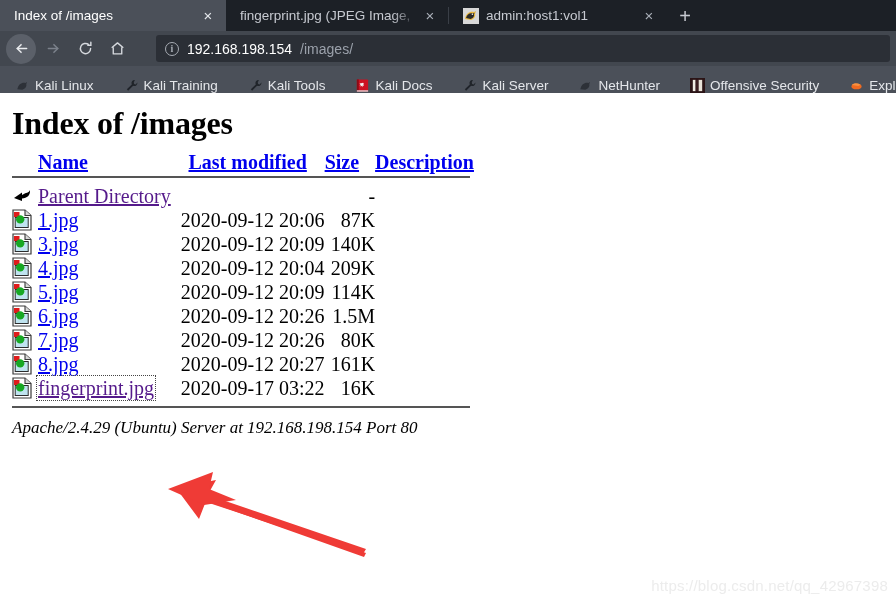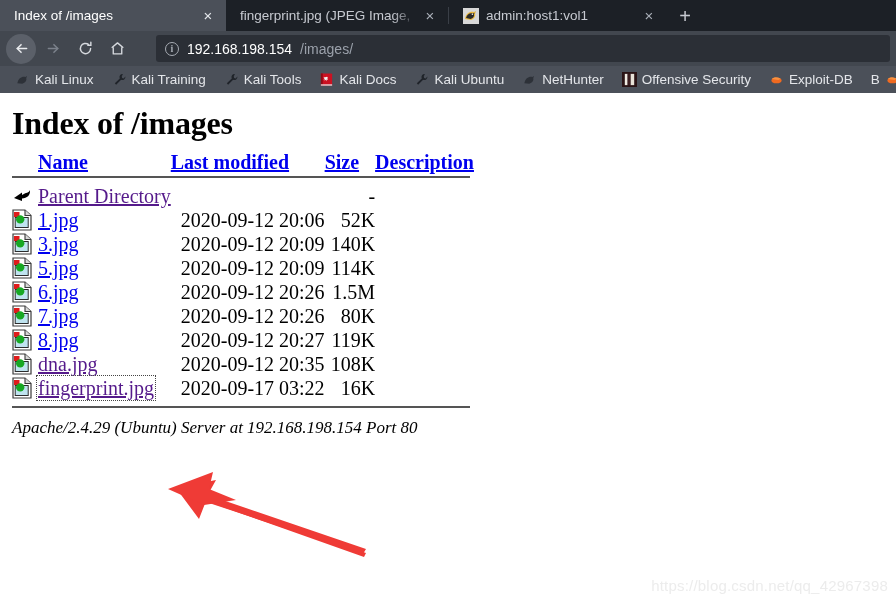--- a/index.html
+++ b/index.html
@@ -111,23 +111,23 @@
     font-family: "Liberation Serif", serif;
   }
   .url-host { color: #ffffff; }
   .url-path { color: #9ba1ab; }
 
   
   .bookmarks {
     height: 27px;
     background: #4b5059;
     display: flex;
-    align-items: center;
+    align-items: flex-end;
     padding-left: 8px;
-    gap: 4px;
+    gap: 16px;
     overflow: hidden;
     white-space: nowrap;
   }
   .bm {
     display: flex; align-items: center; gap: 5px;
     padding: 0 7px;
     font-size: 13.5px;
     color: #e4e6ea;
     flex: 0 0 auto;
   }
@@ -165,21 +165,21 @@
   .hdr-cell {
     text-align: left;
     font-weight: bold;
     padding-bottom: 4px;
   }
   .hdr-cell a, .hdr-name a {
     color: #0000ee;
     text-decoration: underline;
   }
   .hdr-name { text-align: left; padding-left: 24px; }
-  .hdr-mod  { text-align: left; padding-left: 22px; }
+  .hdr-mod  { text-align: center; padding-left: 22px; }
   .hdr-size { text-align: left; padding-left: 8px; }
   .hdr-desc { text-align: left; padding-left: 6px; }
 
   .rule-row td { padding: 0; }
   .hrule {
     height: 2px;
     background: #555555;
     width: 458px;
     margin: 4px 0 6px 0;
   }
@@ -338,21 +338,21 @@
       </span>
       <span>Kali Docs</span>
     </div>
 
     <div class="bm">
       <span class="bm-ico">
         <svg viewBox="0 0 16 16" width="15" height="15">
           <path d="M11.6 2.2 a3.2 3.2 0 0 0-3.3 4.6 L3 12.1 l1.4 1.4 l5.3-5.3 a3.2 3.2 0 0 0 4.6-3.3 l-1.9 1.9 l-1.6-0.4 l-0.4-1.6 Z" fill="#20242a"></path>
         </svg>
       </span>
-      <span>Kali Ubuntu</span>
+      <span>Kali Server</span>
     </div>
 
     <div class="bm">
       <span class="bm-ico">
         <svg viewBox="0 0 16 16" width="15" height="15">
           <path d="M2.5 12 C3.6 6.4, 7.4 4.4, 11 5.2 L12.8 4.2 L12 6.6 C12.8 8.8, 10.8 11.6, 7.8 12.4 Z" fill="#2d3138"></path>
         </svg>
       </span>
       <span>NetHunter</span>
     </div>
@@ -432,21 +432,21 @@
                 <path d="M1 1 H13 L19 6.5 V21 H1 Z" fill="#ffffff" stroke="#3a3a3a" stroke-width="1.2"></path>
                 <path d="M13 1 L13 6.5 L19 6.5" fill="#d8d8d8" stroke="#3a3a3a" stroke-width="1.1"></path>
                 <rect x="3.2" y="8.5" width="13" height="10" fill="#bfe3ef" stroke="#2c2c2c" stroke-width="1"></rect>
                 <rect x="2" y="3" width="5.5" height="5" fill="#e01b1b"></rect>
                 <circle cx="8.2" cy="10.4" r="4.2" fill="#17a823"></circle>
               </svg>
             </span>
           </td>
           <td class="c-name"><a href="#" class="flink">1.jpg</a></td>
           <td class="c-mod">2020-09-12 20:06</td>
-          <td class="c-size">52K</td>
+          <td class="c-size">87K</td>
           <td class="c-desc"></td>
         </tr>
 
 
         <tr class="filerow">
           <td class="c-icon">
             <span>
               <svg class="ico-img" viewBox="0 0 20 22">
                 <path d="M1 1 H13 L19 6.5 V21 H1 Z" fill="#ffffff" stroke="#3a3a3a" stroke-width="1.2"></path>
                 <path d="M13 1 L13 6.5 L19 6.5" fill="#d8d8d8" stroke="#3a3a3a" stroke-width="1.1"></path>
@@ -455,20 +455,37 @@
                 <circle cx="8.2" cy="10.4" r="4.2" fill="#17a823"></circle>
               </svg>
             </span>
           </td>
           <td class="c-name"><a href="#" class="flink">3.jpg</a></td>
           <td class="c-mod">2020-09-12 20:09</td>
           <td class="c-size">140K</td>
           <td class="c-desc"></td>
         </tr>
 
+        <tr class="filerow">
+          <td class="c-icon">
+            <span>
+              <svg class="ico-img" viewBox="0 0 20 22">
+                <path d="M1 1 H13 L19 6.5 V21 H1 Z" fill="#ffffff" stroke="#3a3a3a" stroke-width="1.2"></path>
+                <path d="M13 1 L13 6.5 L19 6.5" fill="#d8d8d8" stroke="#3a3a3a" stroke-width="1.1"></path>
+                <rect x="3.2" y="8.5" width="13" height="10" fill="#bfe3ef" stroke="#2c2c2c" stroke-width="1"></rect>
+                <rect x="2" y="3" width="5.5" height="5" fill="#e01b1b"></rect>
+                <circle cx="8.2" cy="10.4" r="4.2" fill="#17a823"></circle>
+              </svg>
+            </span>
+          </td>
+          <td class="c-name"><a href="#" class="flink">4.jpg</a></td>
+          <td class="c-mod">2020-09-12 20:04</td>
+          <td class="c-size">209K</td>
+          <td class="c-desc"></td>
+        </tr>
 
         <tr class="filerow">
           <td class="c-icon">
             <span>
               <svg class="ico-img" viewBox="0 0 20 22">
                 <path d="M1 1 H13 L19 6.5 V21 H1 Z" fill="#ffffff" stroke="#3a3a3a" stroke-width="1.2"></path>
                 <path d="M13 1 L13 6.5 L19 6.5" fill="#d8d8d8" stroke="#3a3a3a" stroke-width="1.1"></path>
                 <rect x="3.2" y="8.5" width="13" height="10" fill="#bfe3ef" stroke="#2c2c2c" stroke-width="1"></rect>
                 <rect x="2" y="3" width="5.5" height="5" fill="#e01b1b"></rect>
                 <circle cx="8.2" cy="10.4" r="4.2" fill="#17a823"></circle>
@@ -524,41 +541,24 @@
                 <path d="M1 1 H13 L19 6.5 V21 H1 Z" fill="#ffffff" stroke="#3a3a3a" stroke-width="1.2"></path>
                 <path d="M13 1 L13 6.5 L19 6.5" fill="#d8d8d8" stroke="#3a3a3a" stroke-width="1.1"></path>
                 <rect x="3.2" y="8.5" width="13" height="10" fill="#bfe3ef" stroke="#2c2c2c" stroke-width="1"></rect>
                 <rect x="2" y="3" width="5.5" height="5" fill="#e01b1b"></rect>
                 <circle cx="8.2" cy="10.4" r="4.2" fill="#17a823"></circle>
               </svg>
             </span>
           </td>
           <td class="c-name"><a href="#" class="flink">8.jpg</a></td>
           <td class="c-mod">2020-09-12 20:27</td>
-          <td class="c-size">119K</td>
-          <td class="c-desc"></td>
-        </tr>
-
-        <tr class="filerow">
-          <td class="c-icon">
-            <span>
-              <svg class="ico-img" viewBox="0 0 20 22">
-                <path d="M1 1 H13 L19 6.5 V21 H1 Z" fill="#ffffff" stroke="#3a3a3a" stroke-width="1.2"></path>
-                <path d="M13 1 L13 6.5 L19 6.5" fill="#d8d8d8" stroke="#3a3a3a" stroke-width="1.1"></path>
-                <rect x="3.2" y="8.5" width="13" height="10" fill="#bfe3ef" stroke="#2c2c2c" stroke-width="1"></rect>
-                <rect x="2" y="3" width="5.5" height="5" fill="#e01b1b"></rect>
-                <circle cx="8.2" cy="10.4" r="4.2" fill="#17a823"></circle>
-              </svg>
-            </span>
-          </td>
-          <td class="c-name"><a href="#" class="flink visited">dna.jpg</a></td>
-          <td class="c-mod">2020-09-12 20:35</td>
-          <td class="c-size">108K</td>
-          <td class="c-desc"></td>
-        </tr>
+          <td class="c-size">161K</td>
+          <td class="c-desc"></td>
+        </tr>
+
 
         <tr class="filerow">
           <td class="c-icon">
             <span>
               <svg class="ico-img" viewBox="0 0 20 22">
                 <path d="M1 1 H13 L19 6.5 V21 H1 Z" fill="#ffffff" stroke="#3a3a3a" stroke-width="1.2"></path>
                 <path d="M13 1 L13 6.5 L19 6.5" fill="#d8d8d8" stroke="#3a3a3a" stroke-width="1.1"></path>
                 <rect x="3.2" y="8.5" width="13" height="10" fill="#bfe3ef" stroke="#2c2c2c" stroke-width="1"></rect>
                 <rect x="2" y="3" width="5.5" height="5" fill="#e01b1b"></rect>
                 <circle cx="8.2" cy="10.4" r="4.2" fill="#17a823"></circle>

